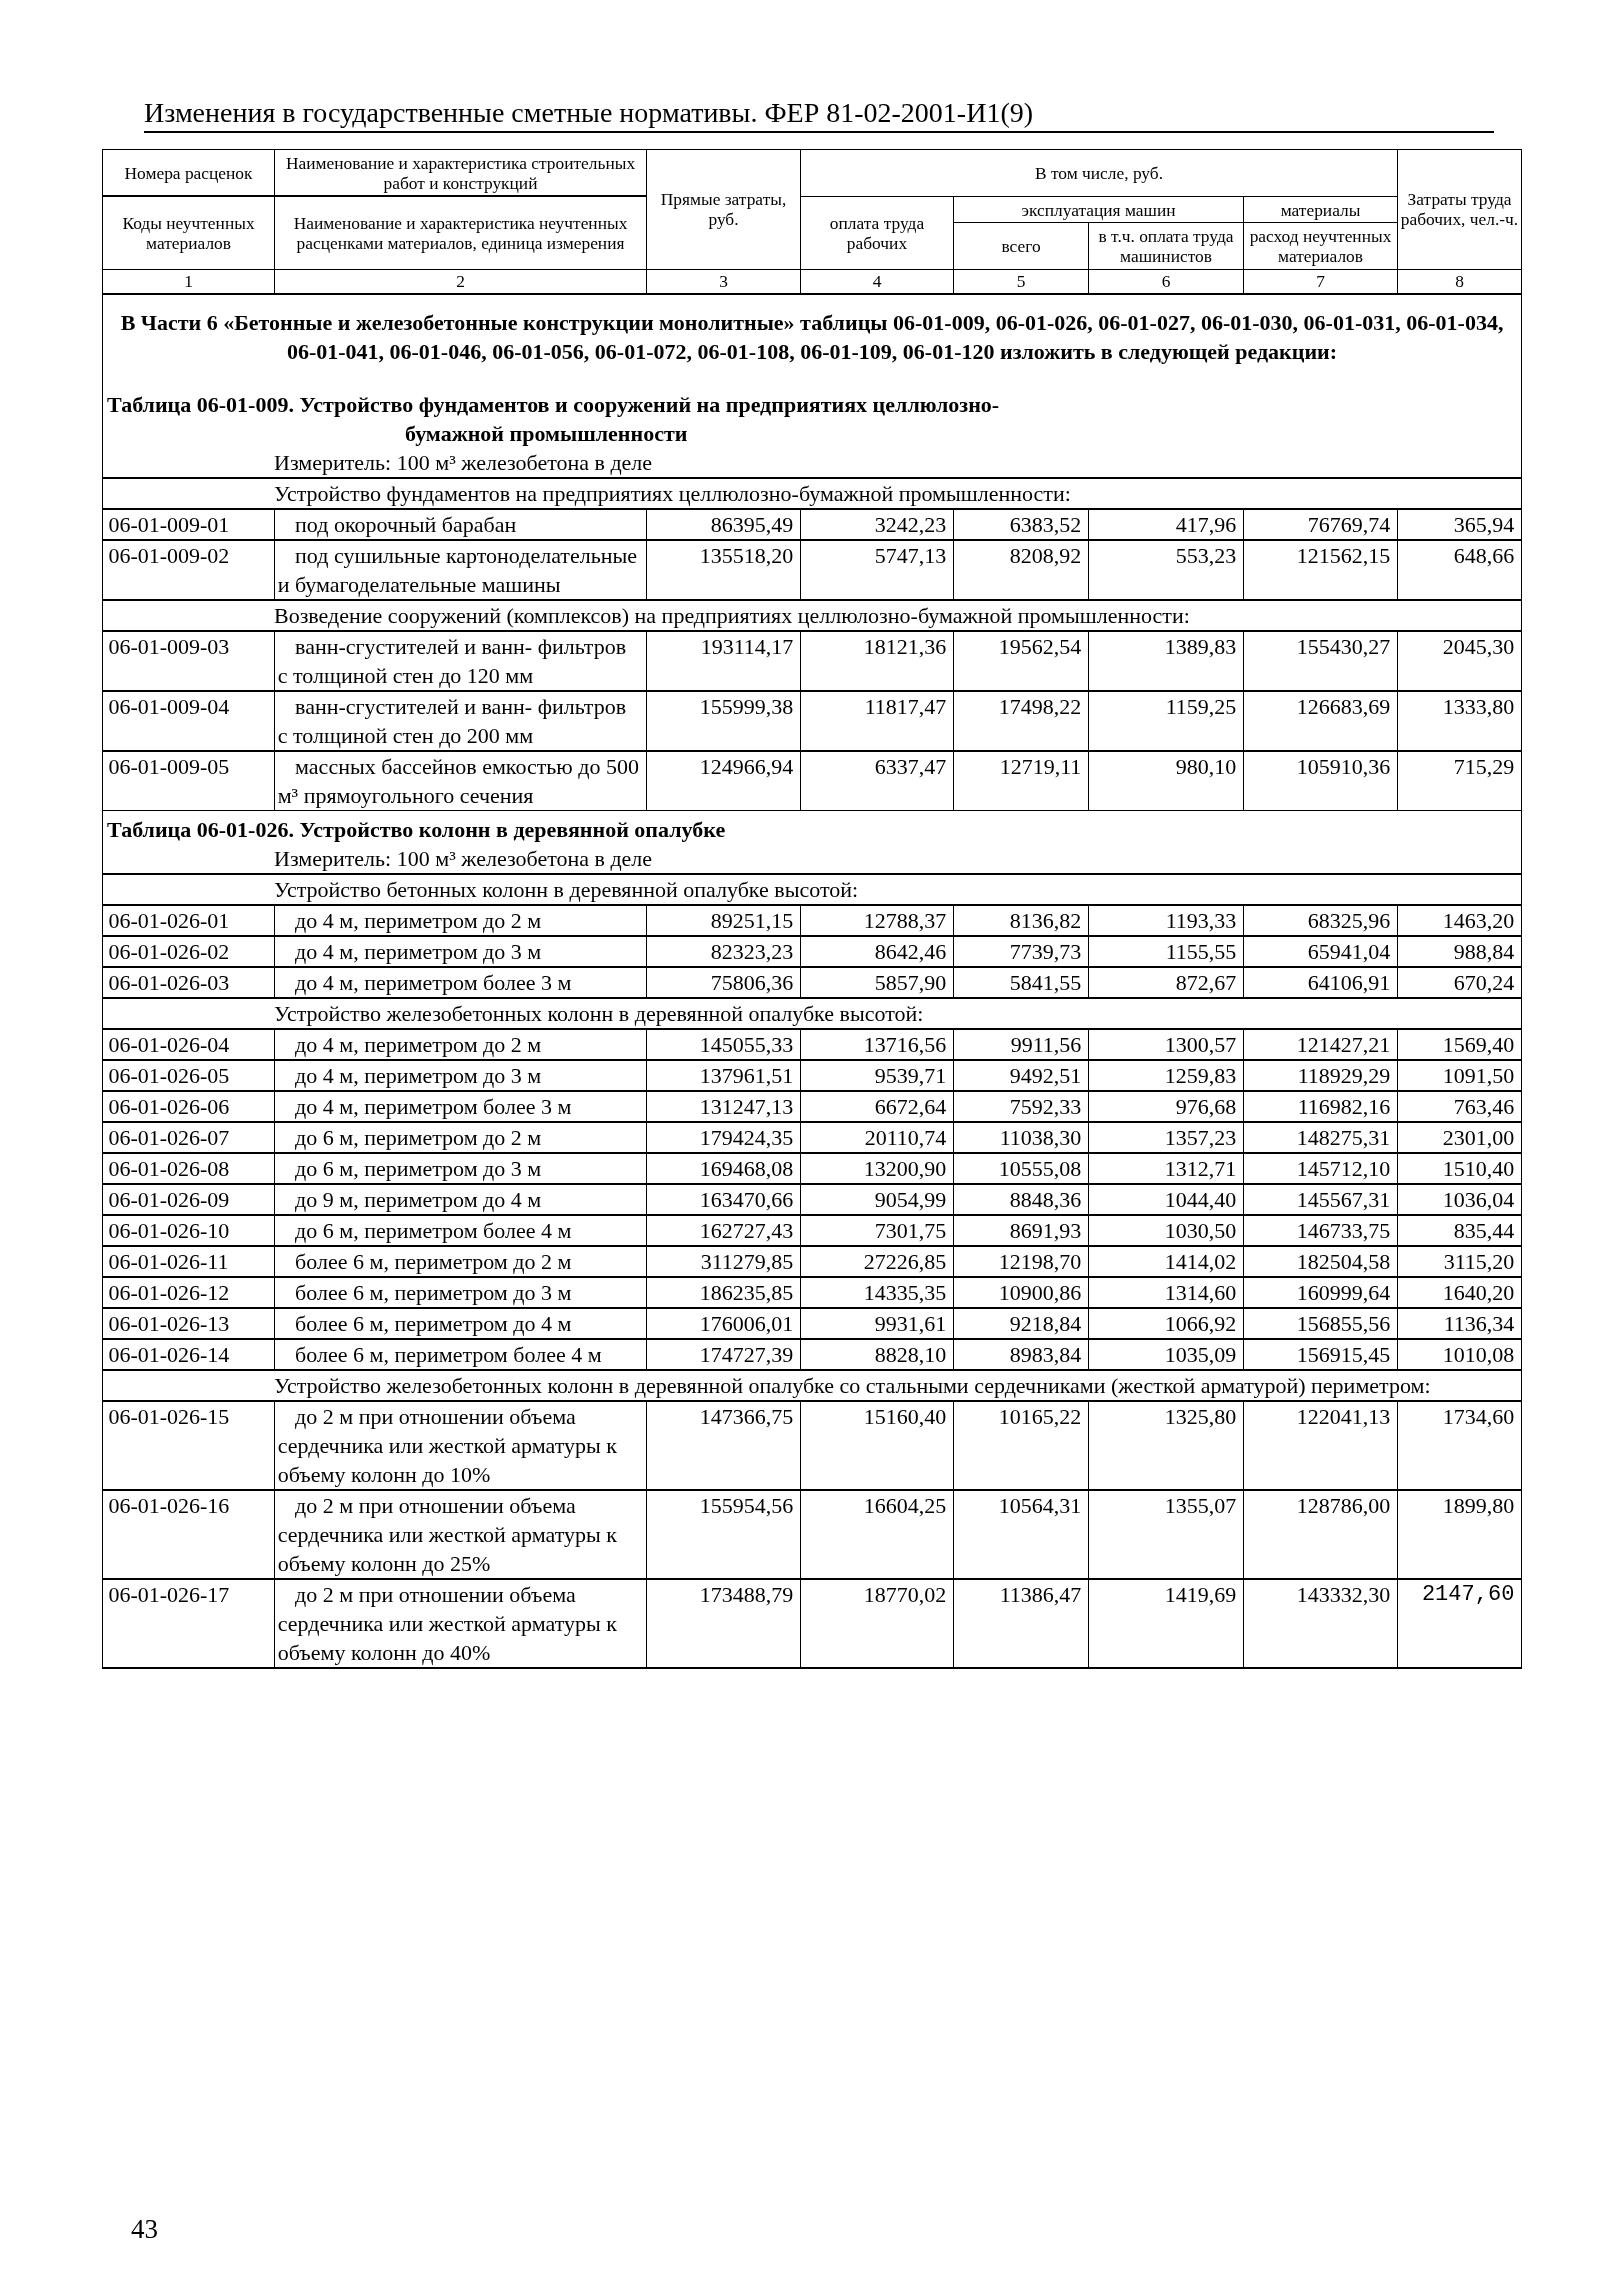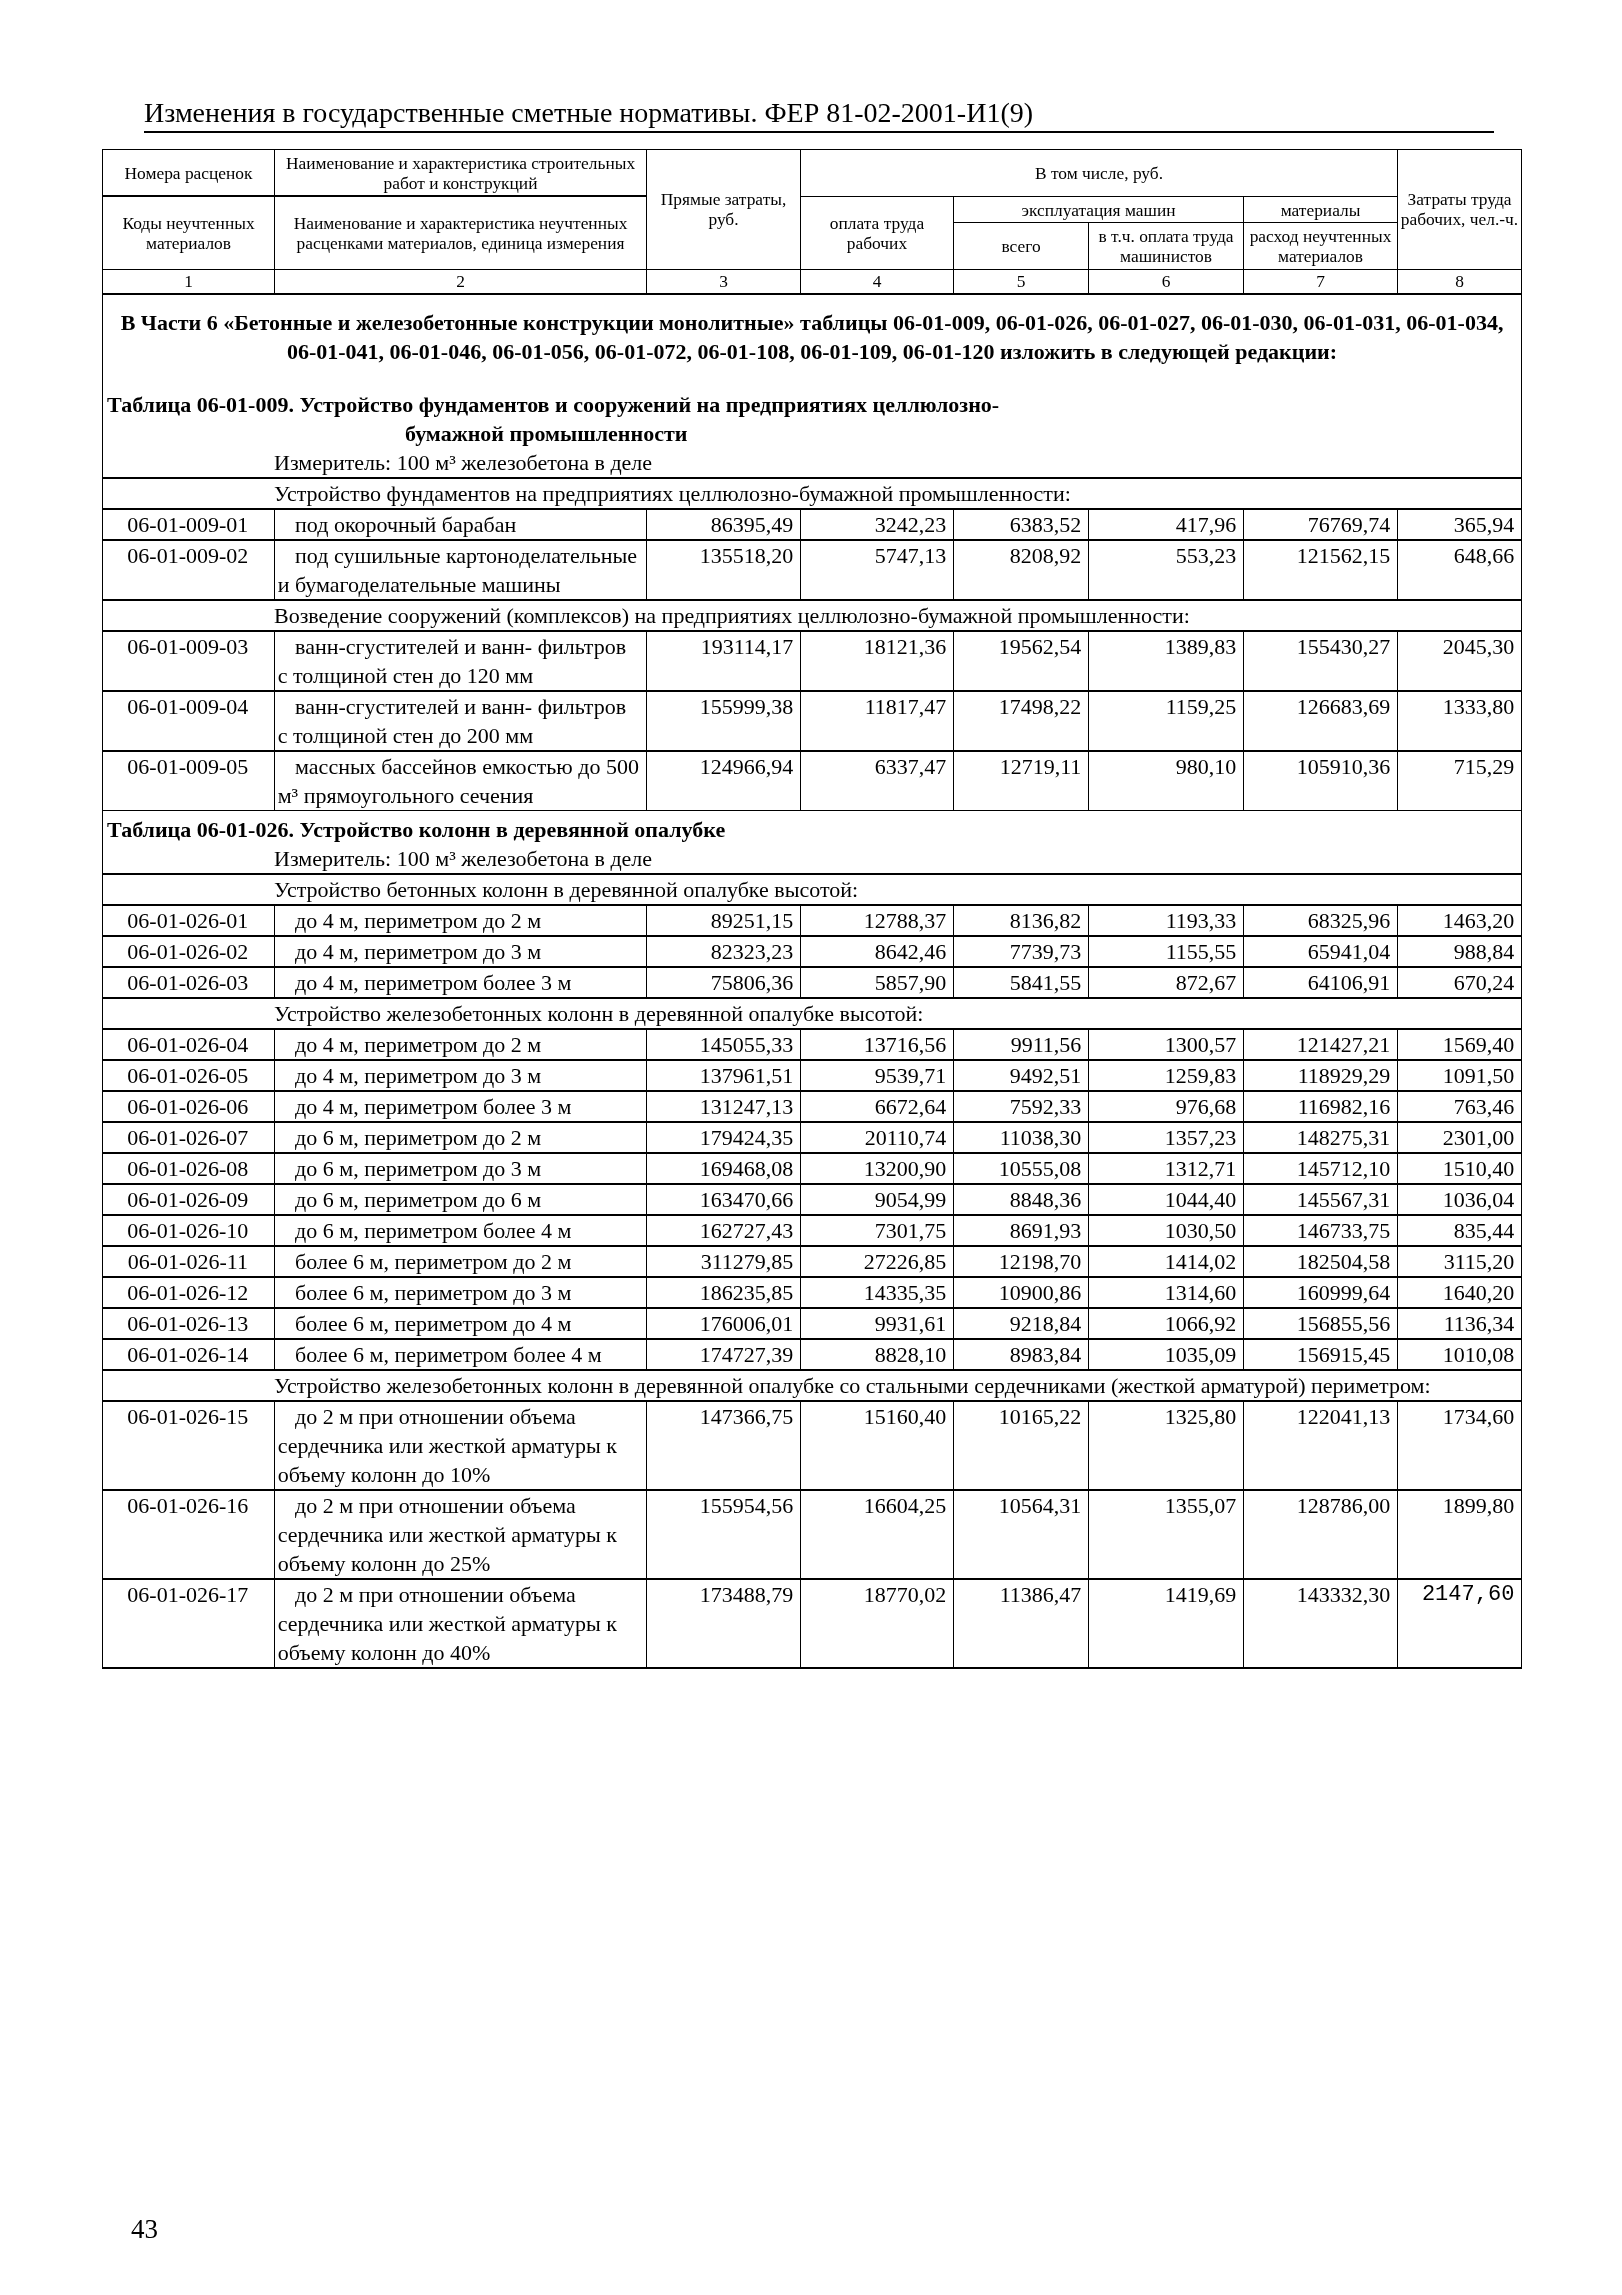--- a/index.html
+++ b/index.html
@@ -17,21 +17,21 @@
     border-collapse: collapse; table-layout: fixed;
   }
   .main-table td {
     border: 1.3px solid #000; padding: 0 6.7px; vertical-align: top;
     font-size: 22px; line-height: 29px;
   }
   .hdr td { text-align: center; vertical-align: middle; font-size: 17.4px; line-height: 20px; padding: 2.7px 2.7px; }
   .hdr-num td { text-align: center; font-size: 17.4px; line-height: 23px; border-bottom: 2.7px solid #000; }
   .thick-top td { border-top: 2.7px solid #000; }
   .num { text-align: right; }
-  .code { text-align: center; padding-left: 5.4px !important; white-space: nowrap; margin-left: 39px; }
+  .code { text-align: left; padding-left: 5.4px !important; white-space: nowrap; margin-left: 39px; }
   .desc { padding-left: 2.7px !important; }
   .desc .first { padding-left: 17.4px; display: inline; }
   .intro {
     font-weight: bold; font-size: 38px; line-height: 47px; text-align: center;
     padding: 13.4px 6.7px 20px 6.7px !important; border-bottom: none !important;
   }
   .table-title {
     font-weight: bold; font-size: 32px; line-height: 38px;
     padding: 4px 4px 0 4px !important; border-bottom: none !important; border-top: none !important;
   }
@@ -238,21 +238,21 @@
         <td class="desc"><span class="first">до 6 м, периметром до 3 м</span></td>
         <td class="num">169468,08</td>
         <td class="num">13200,90</td>
         <td class="num">10555,08</td>
         <td class="num">1312,71</td>
         <td class="num">145712,10</td>
         <td class="num">1510,40</td>
       </tr>
       <tr class="thick-top">
         <td class="code">06-01-026-09</td>
-        <td class="desc"><span class="first">до 6 м, периметром до 6 м</span></td>
+        <td class="desc"><span class="first">до 9 м, периметром до 4 м</span></td>
         <td class="num">163470,66</td>
         <td class="num">9054,99</td>
         <td class="num">8848,36</td>
         <td class="num">1044,40</td>
         <td class="num">145567,31</td>
         <td class="num">1036,04</td>
       </tr>
       <tr class="thick-top">
         <td class="code">06-01-026-10</td>
         <td class="desc"><span class="first">до 6 м, периметром более 4 м</span></td>

